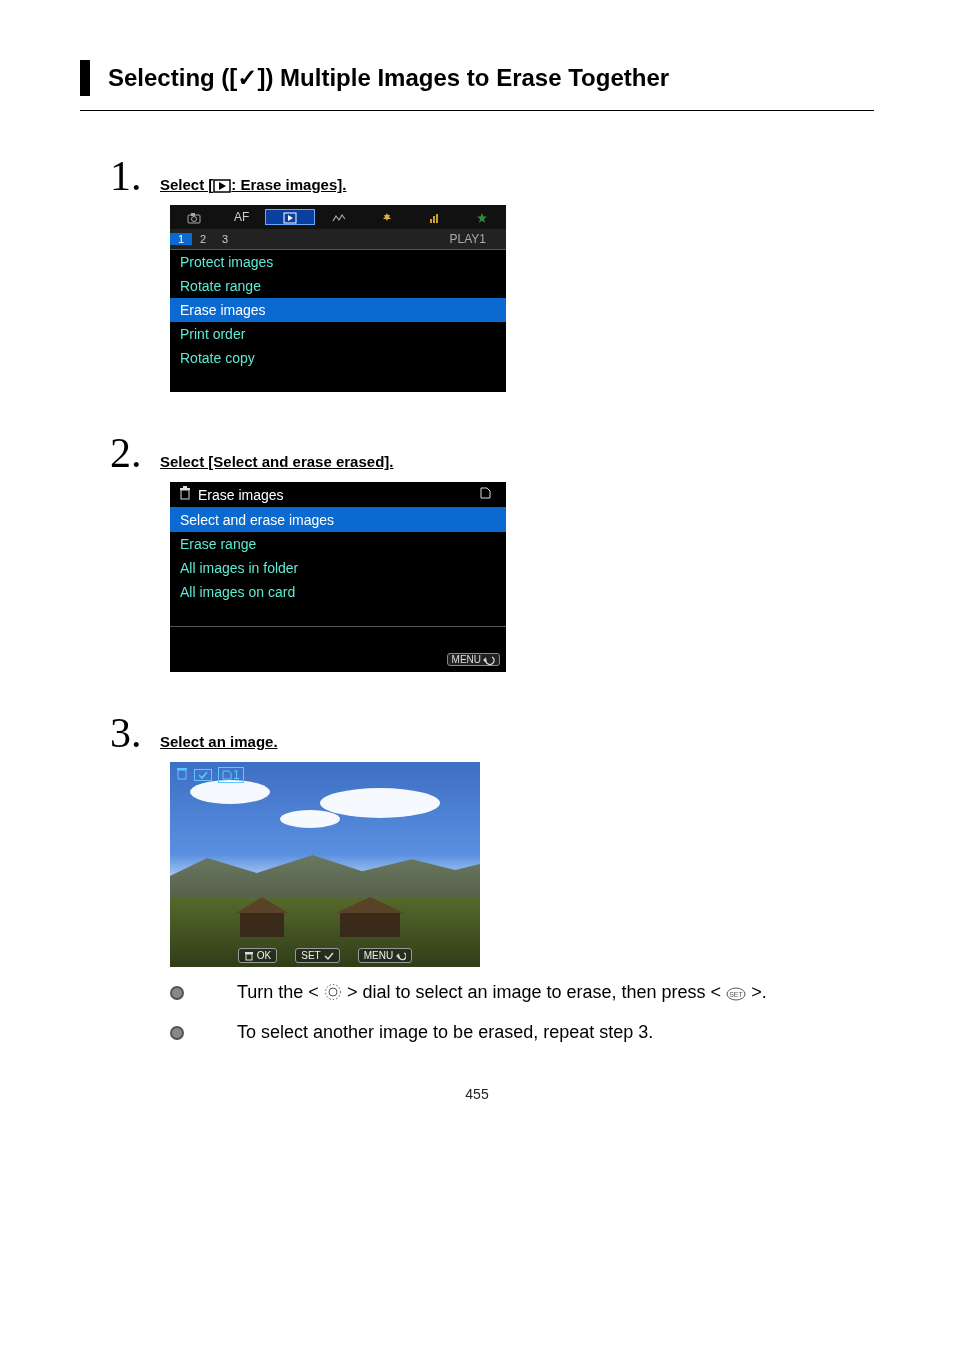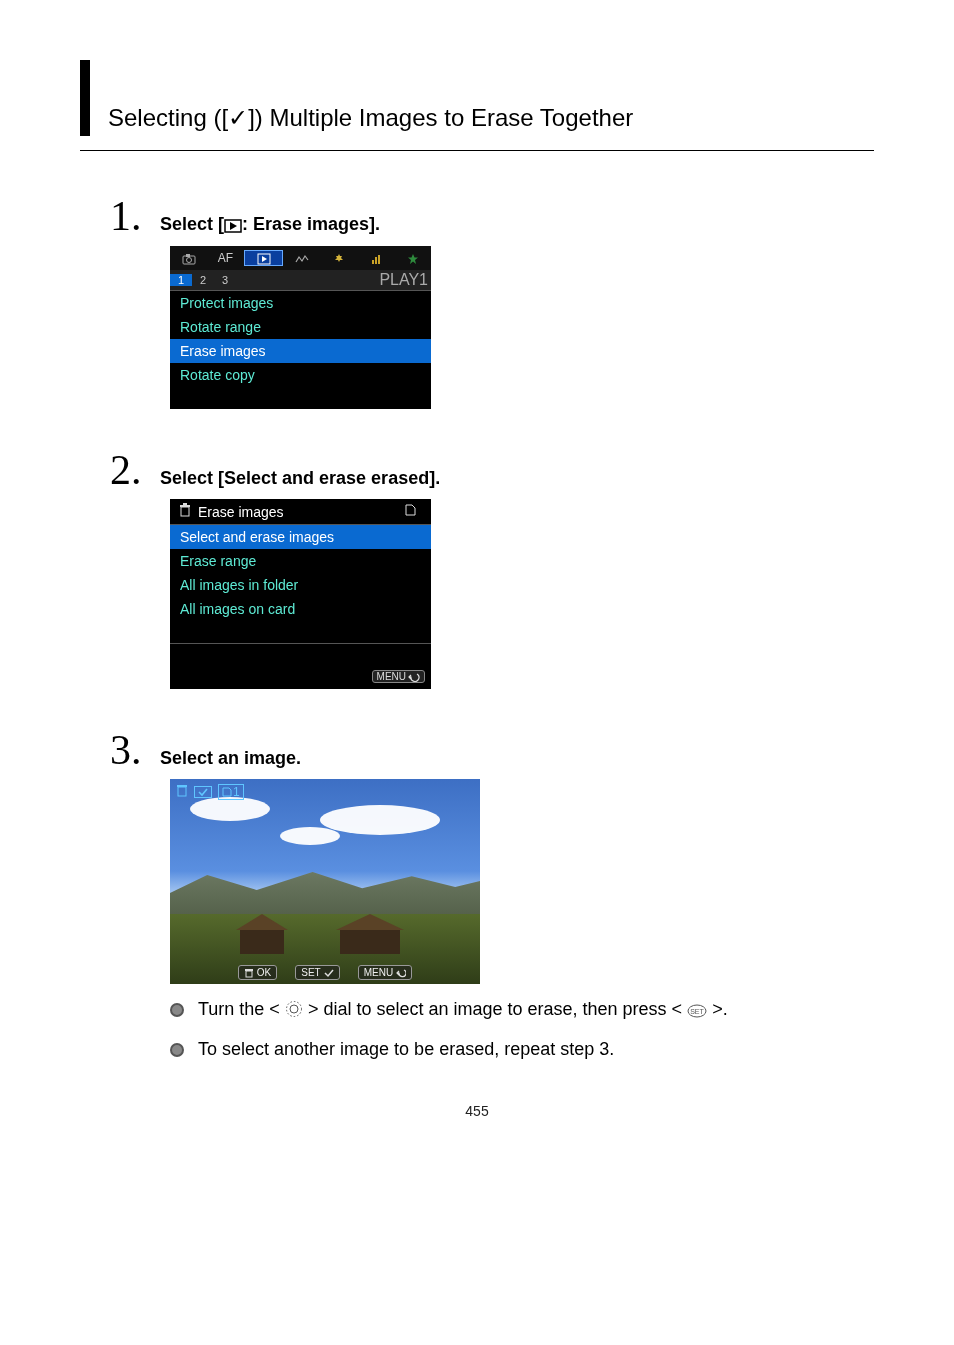--- a/index.html
+++ b/index.html
@@ -1,37 +1,37 @@
 <!DOCTYPE html>
 <html><head>
 <meta charset="utf-8">
 <style>
   html,body{margin:0;padding:0;background:#fff;font-family:Arial,Helvetica,sans-serif;color:#000;font-size:18px;}
   .page{width:954px;min-height:1345px;margin:0 auto;padding:60px 80px 40px 80px;box-sizing:border-box;position:relative;}
   .title-row{display:flex;align-items:stretch;margin-bottom:14px;}
   .title-bar{width:10px;background:#000;margin-right:18px;}
-  .title-text{font-size:24px;font-weight:normal;align-self:center;padding:4px 0;margin-top:40px;}
+  .title-text{font-size:24px;font-weight:bold;align-self:center;padding:4px 0;}
   .title-underline{height:1px;background:#000;margin-bottom:44px;}
   .intro{font-size:18px;margin-bottom:36px;}
   .steps{padding-left:90px;}
   .step{margin-bottom:40px;}
   .step-head{display:flex;align-items:baseline;margin-bottom:8px;}
   .step-num{font-family:"Times New Roman",serif;font-size:42px;line-height:1;width:50px;text-align:left;margin-left:-60px;}
-  .step-title{font-size:18px;font-weight:bold;}
+  .step-title{font-size:15px;font-weight:bold;text-decoration:underline;}
   
-  .cam{width:261px;background:#000;color:#fff;font-size:14px;margin-top:4px;margin-bottom:6px;}
+  .cam{width:336px;background:#000;color:#fff;font-size:14px;margin-top:4px;margin-bottom:6px;}
   .cam-tabs{display:flex;align-items:center;height:24px;background:#111;}
   .cam-tab{flex:1;text-align:center;font-size:12px;color:#ccc;}
   .cam-tab svg{vertical-align:middle;}
   .cam-tab.sel{background:#0a3f9f;color:#fff;border:1px solid #6af;box-sizing:border-box;}
   .cam-subtabs{display:flex;align-items:center;height:20px;background:#222;border-bottom:1px solid #555;font-size:11px;}
   .cam-subtabs .sub{width:22px;text-align:center;color:#ccc;}
   .cam-subtabs .sub.sel{background:#0a6ad1;color:#fff;}
   .cam-subtabs .spacer{flex:1;}
-  .cam-subtabs .tag{font-size:16px;color:#aaa;padding-right:3px;}
+  .cam-subtabs .tag{font-size:12px;color:#aaa;padding-right:20px;}
   .cam-item{padding:4px 10px;font-size:14px;color:#5eead4;}
   .cam-item.hl{background:#0a6ad1;color:#fff;}
   .cam-blank{height:22px;}
   .cam-header{display:flex;align-items:center;padding:4px 8px;background:#000;}
   .cam-header .ht{flex:1;font-size:14px;color:#fff;}
   .cam-header svg{margin-right:6px;}
   .cam-footer{display:flex;justify-content:flex-end;padding:4px 6px 6px 6px;background:#000;}
   .menuback{display:inline-flex;align-items:center;border:1px solid #888;border-radius:3px;padding:0 4px;font-size:10px;color:#ddd;background:#222;}
   .menuback svg{margin-left:2px;}
   
@@ -44,21 +44,21 @@
   .mtn{position:absolute;bottom:55px;left:0;right:0;height:60px;background:linear-gradient(#6d7a63,#4e5a44);clip-path:polygon(0 100%,0 40%,12% 10%,28% 35%,46% 5%,62% 32%,78% 12%,92% 30%,100% 20%,100% 100%);}
   .ground{position:absolute;bottom:0;left:0;right:0;height:70px;background:linear-gradient(#566a2c,#2f3d18);}
   .hut{position:absolute;bottom:30px;width:44px;height:26px;background:#3a2a1a;}
   .hut::before{content:"";position:absolute;left:-4px;right:-4px;top:-14px;height:16px;background:#5a4226;clip-path:polygon(0 100%,50% 0,100% 100%);}
   .hut1{left:70px;} .hut2{left:170px;width:60px;}
   .overlay-top{position:absolute;top:4px;left:6px;display:flex;align-items:center;gap:6px;color:#5fc6ff;font-size:12px;}
   .ot-box{border:1px solid #5fc6ff;padding:0 3px;display:inline-flex;align-items:center;}
   .overlay-bot{position:absolute;bottom:4px;left:0;right:0;display:flex;justify-content:center;gap:18px;}
   .ob-btn{display:inline-flex;align-items:center;gap:3px;background:rgba(30,30,30,.6);border:1px solid #999;border-radius:3px;padding:1px 5px;font-size:10px;color:#eee;}
   .bullets{margin-top:12px;}
-  .bullet-row{display:flex;align-items:flex-start;margin-bottom:10px;font-size:18px;line-height:1.5;}
+  .bullet-row{display:flex;align-items:flex-start;margin-bottom:10px;font-size:18px;line-height:1.5;gap:39px;}
   .bullet-dot{width:10px;height:10px;border-radius:50%;background:#888;border:2px solid #555;margin-top:7px;margin-right:14px;flex-shrink:0;}
   .inline-icon{display:inline-block;vertical-align:-3px;}
   .pgnum{text-align:center;font-size:14px;margin-top:40px;color:#222;}
 </style>
 </head>
 <body>
 
 <div class="page">
   <div class="title-row">
     <div class="title-bar"></div>
@@ -109,20 +109,21 @@
         <div class="cam-subtabs">
           <div class="sub sel">1</div>
           <div class="sub">2</div>
           <div class="sub">3</div>
           <div class="spacer"></div>
           <div class="tag">PLAY1</div>
         </div>
         <div class="cam-item">Protect images</div>
         <div class="cam-item">Rotate range</div>
         <div class="cam-item hl">Erase images</div>
+        <div class="cam-item">Print order</div>
         <div class="cam-item">Rotate copy</div>
         <div class="cam-blank"></div>
       </div>
     </div>
 
     <div class="step">
       <div class="step-head">
         <div class="step-num">2.</div>
         <div class="step-title">Select [Select and erase erased].</div>
       </div>

